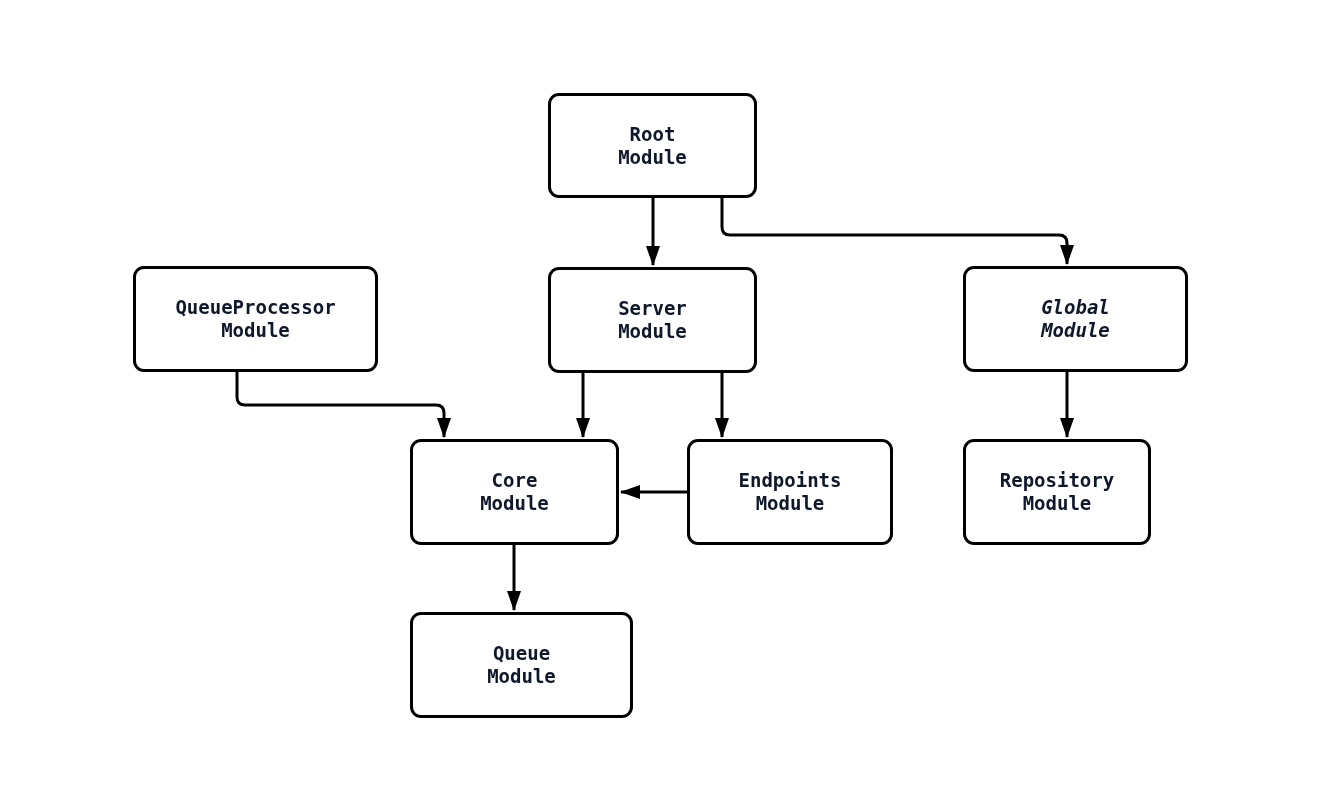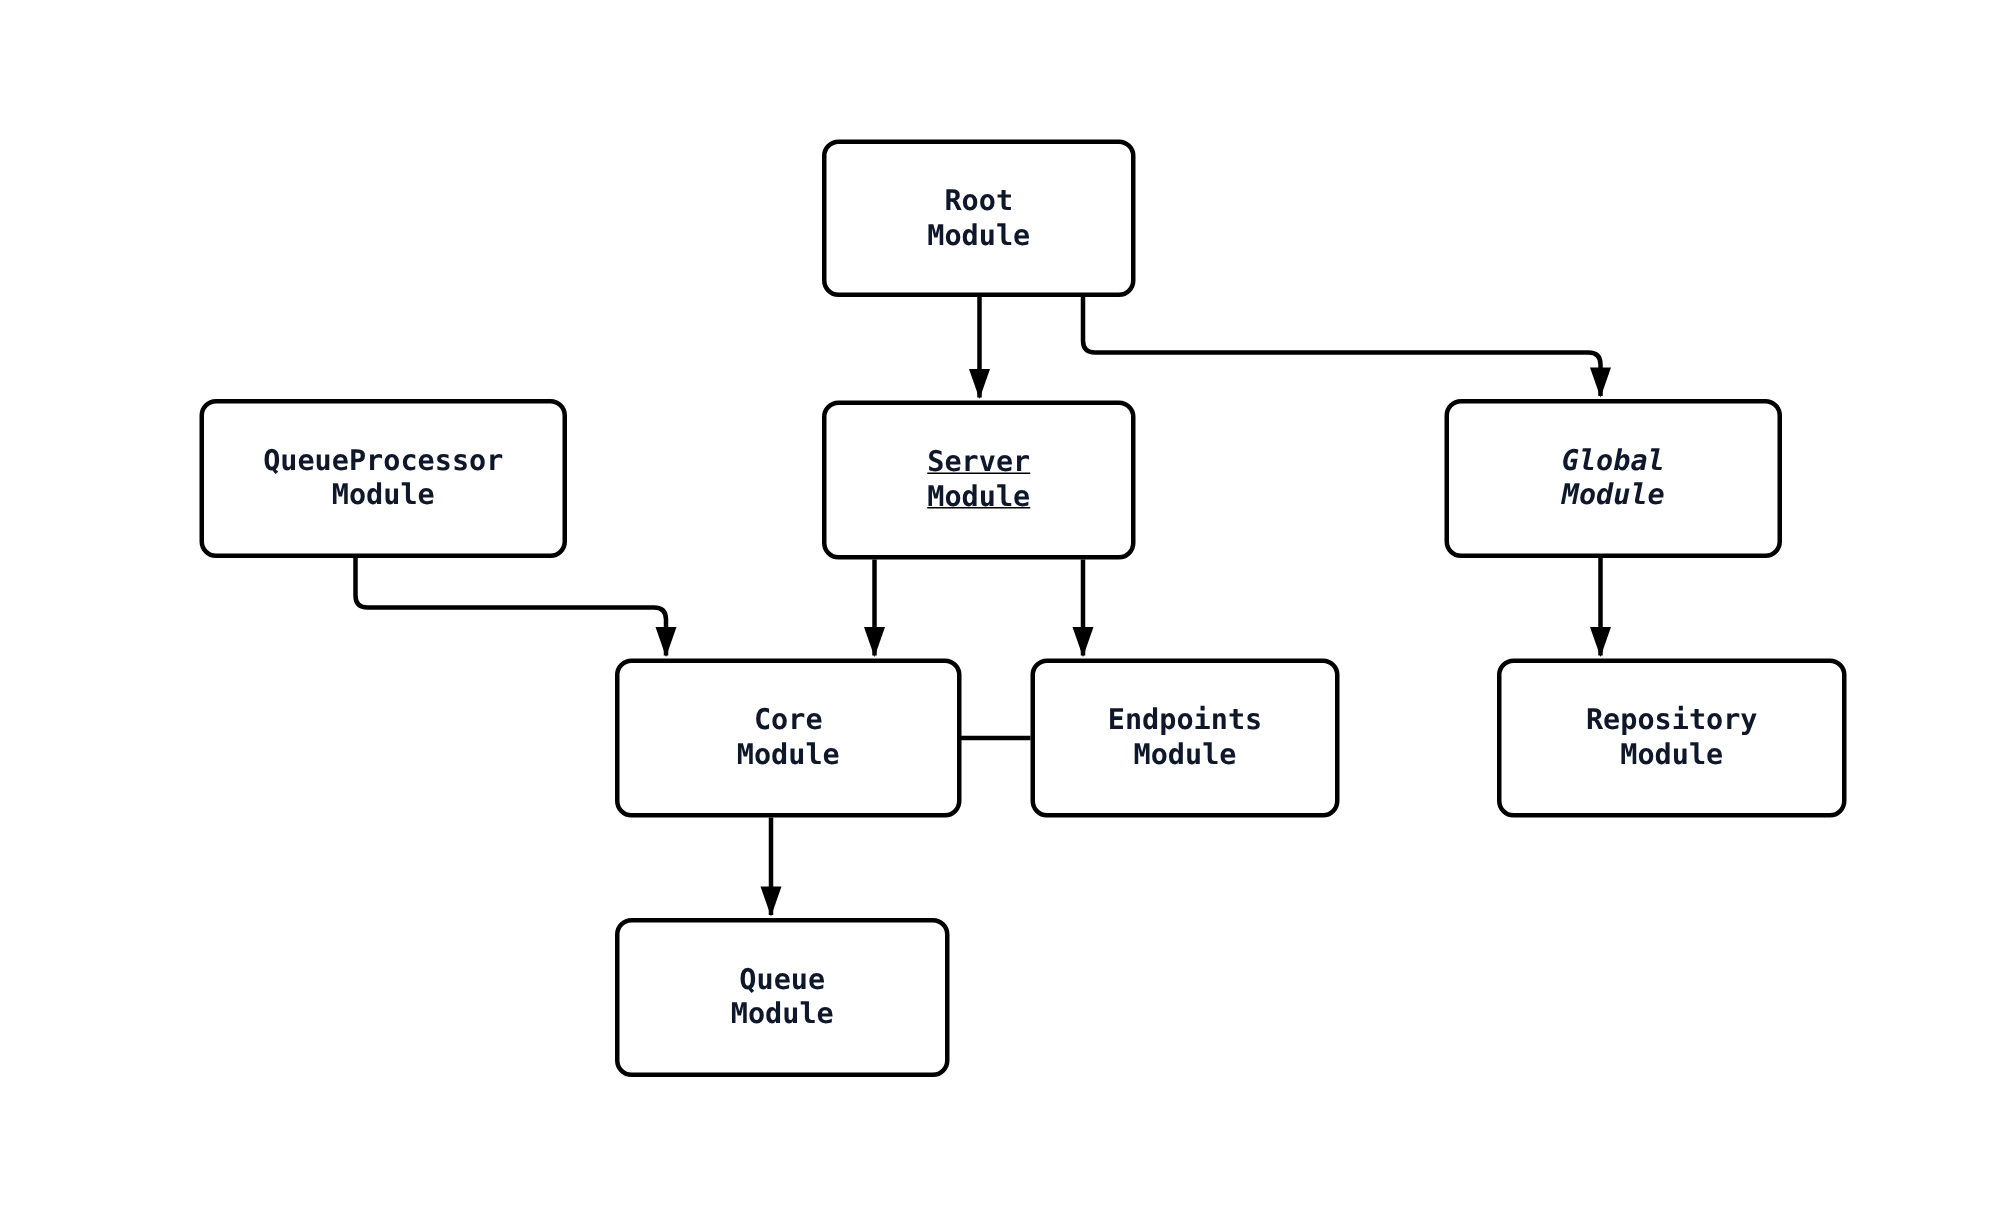--- a/index.html
+++ b/index.html
@@ -67,37 +67,37 @@
       <path d="M 514 545 L 514 610" class="edge" stroke="#000000" marker-end="url(#arrow)"></path>
     </svg>
 <div class="node" style="left: 548px; top: 93px; width: 209px; height: 105px;">
       <div class="node-label">Root
 Module</div>
     </div>
     <div class="node" style="left: 133px; top: 266px; width: 245px; height: 106px;">
       <div class="node-label">QueueProcessor
 Module</div>
     </div>
-    <div class="node" style="left: 548px; top: 267px; width: 209px; height: 106px; text-decoration: underline;">
+    <div class="node" style="left: 548px; top: 267px; width: 209px; height: 106px;">
       <div class="node-label">Server
 Module</div>
     </div>
     <div class="node" style="left: 963px; top: 266px; width: 225px; height: 106px; font-style: italic;">
       <div class="node-label">Global
 Module</div>
     </div>
-    <div class="node" style="left: 410px; top: 439px; width: 231px; height: 106px;">
+    <div class="node" style="left: 410px; top: 439px; width: 209px; height: 106px;">
       <div class="node-label">Core
 Module</div>
     </div>
     <div class="node" style="left: 687px; top: 439px; width: 206px; height: 106px;">
       <div class="node-label">Endpoints
 Module</div>
     </div>
-    <div class="node" style="left: 963px; top: 439px; width: 233px; height: 106px; margin-left: 35px;">
+    <div class="node" style="left: 963px; top: 439px; width: 188px; height: 106px;">
       <div class="node-label">Repository
 Module</div>
     </div>
     <div class="node" style="left: 410px; top: 612px; width: 223px; height: 106px;">
       <div class="node-label">Queue
 Module</div>
     </div>
   </div>
 
 </body></html>

